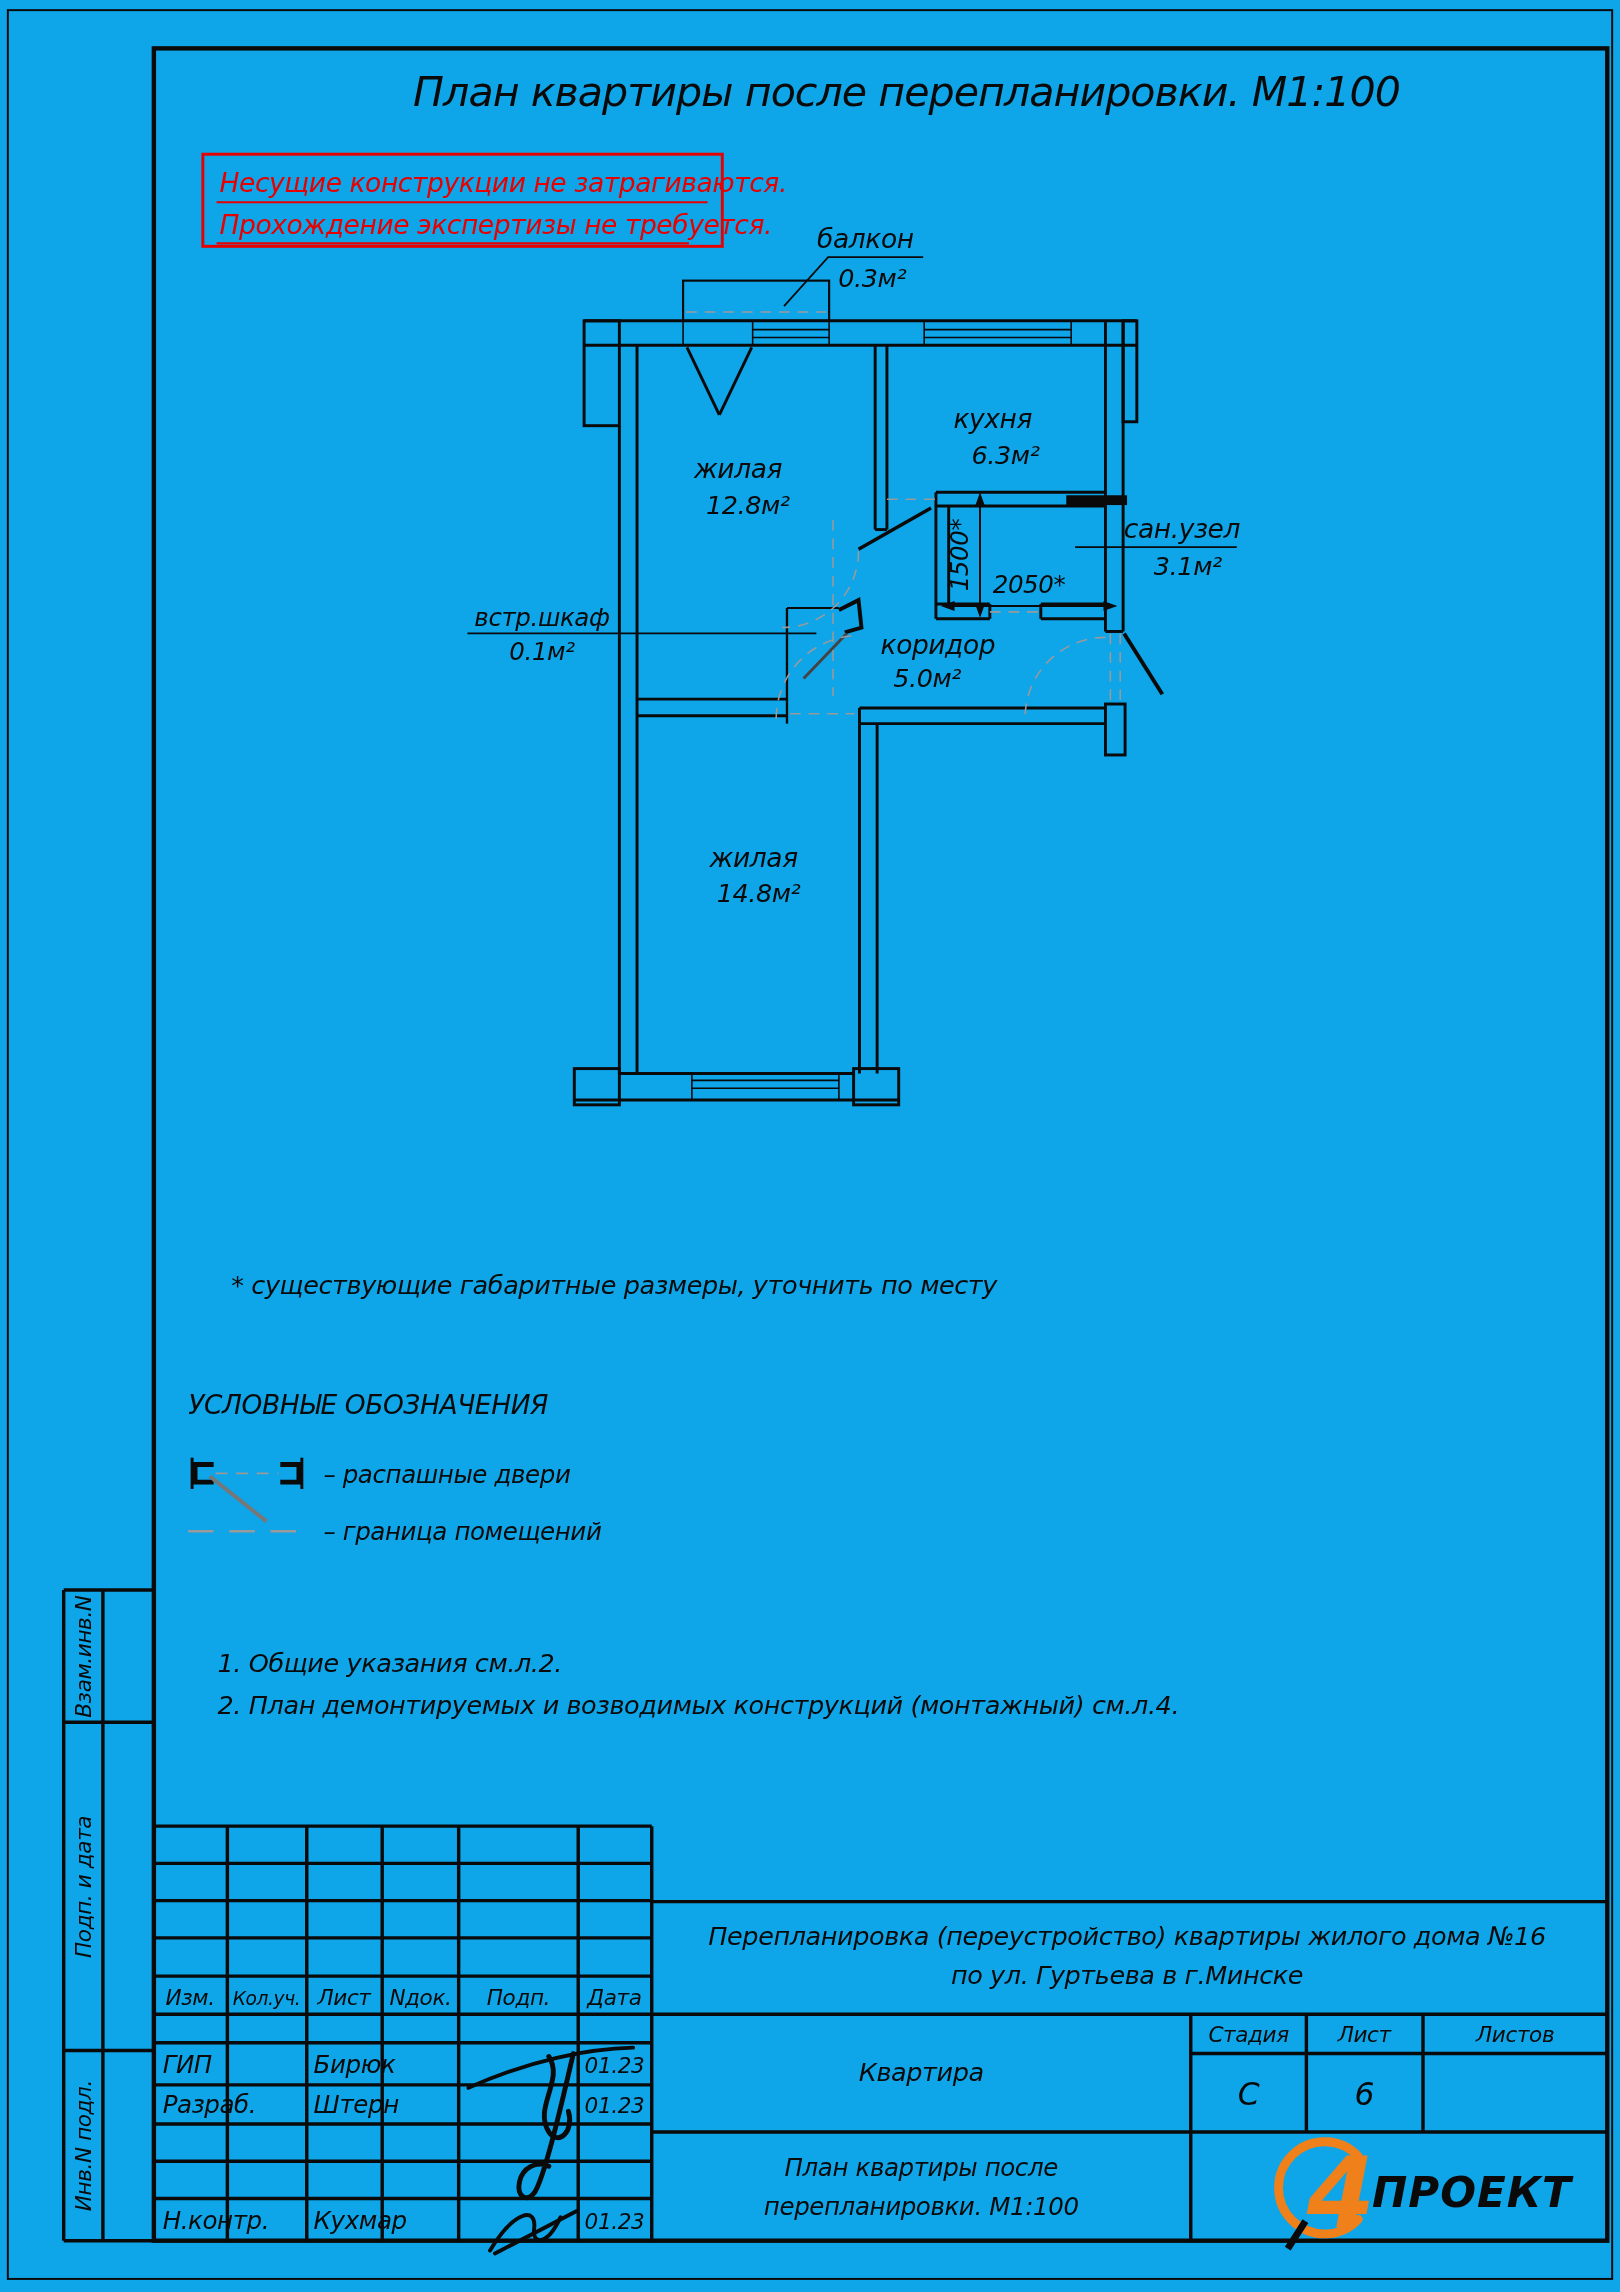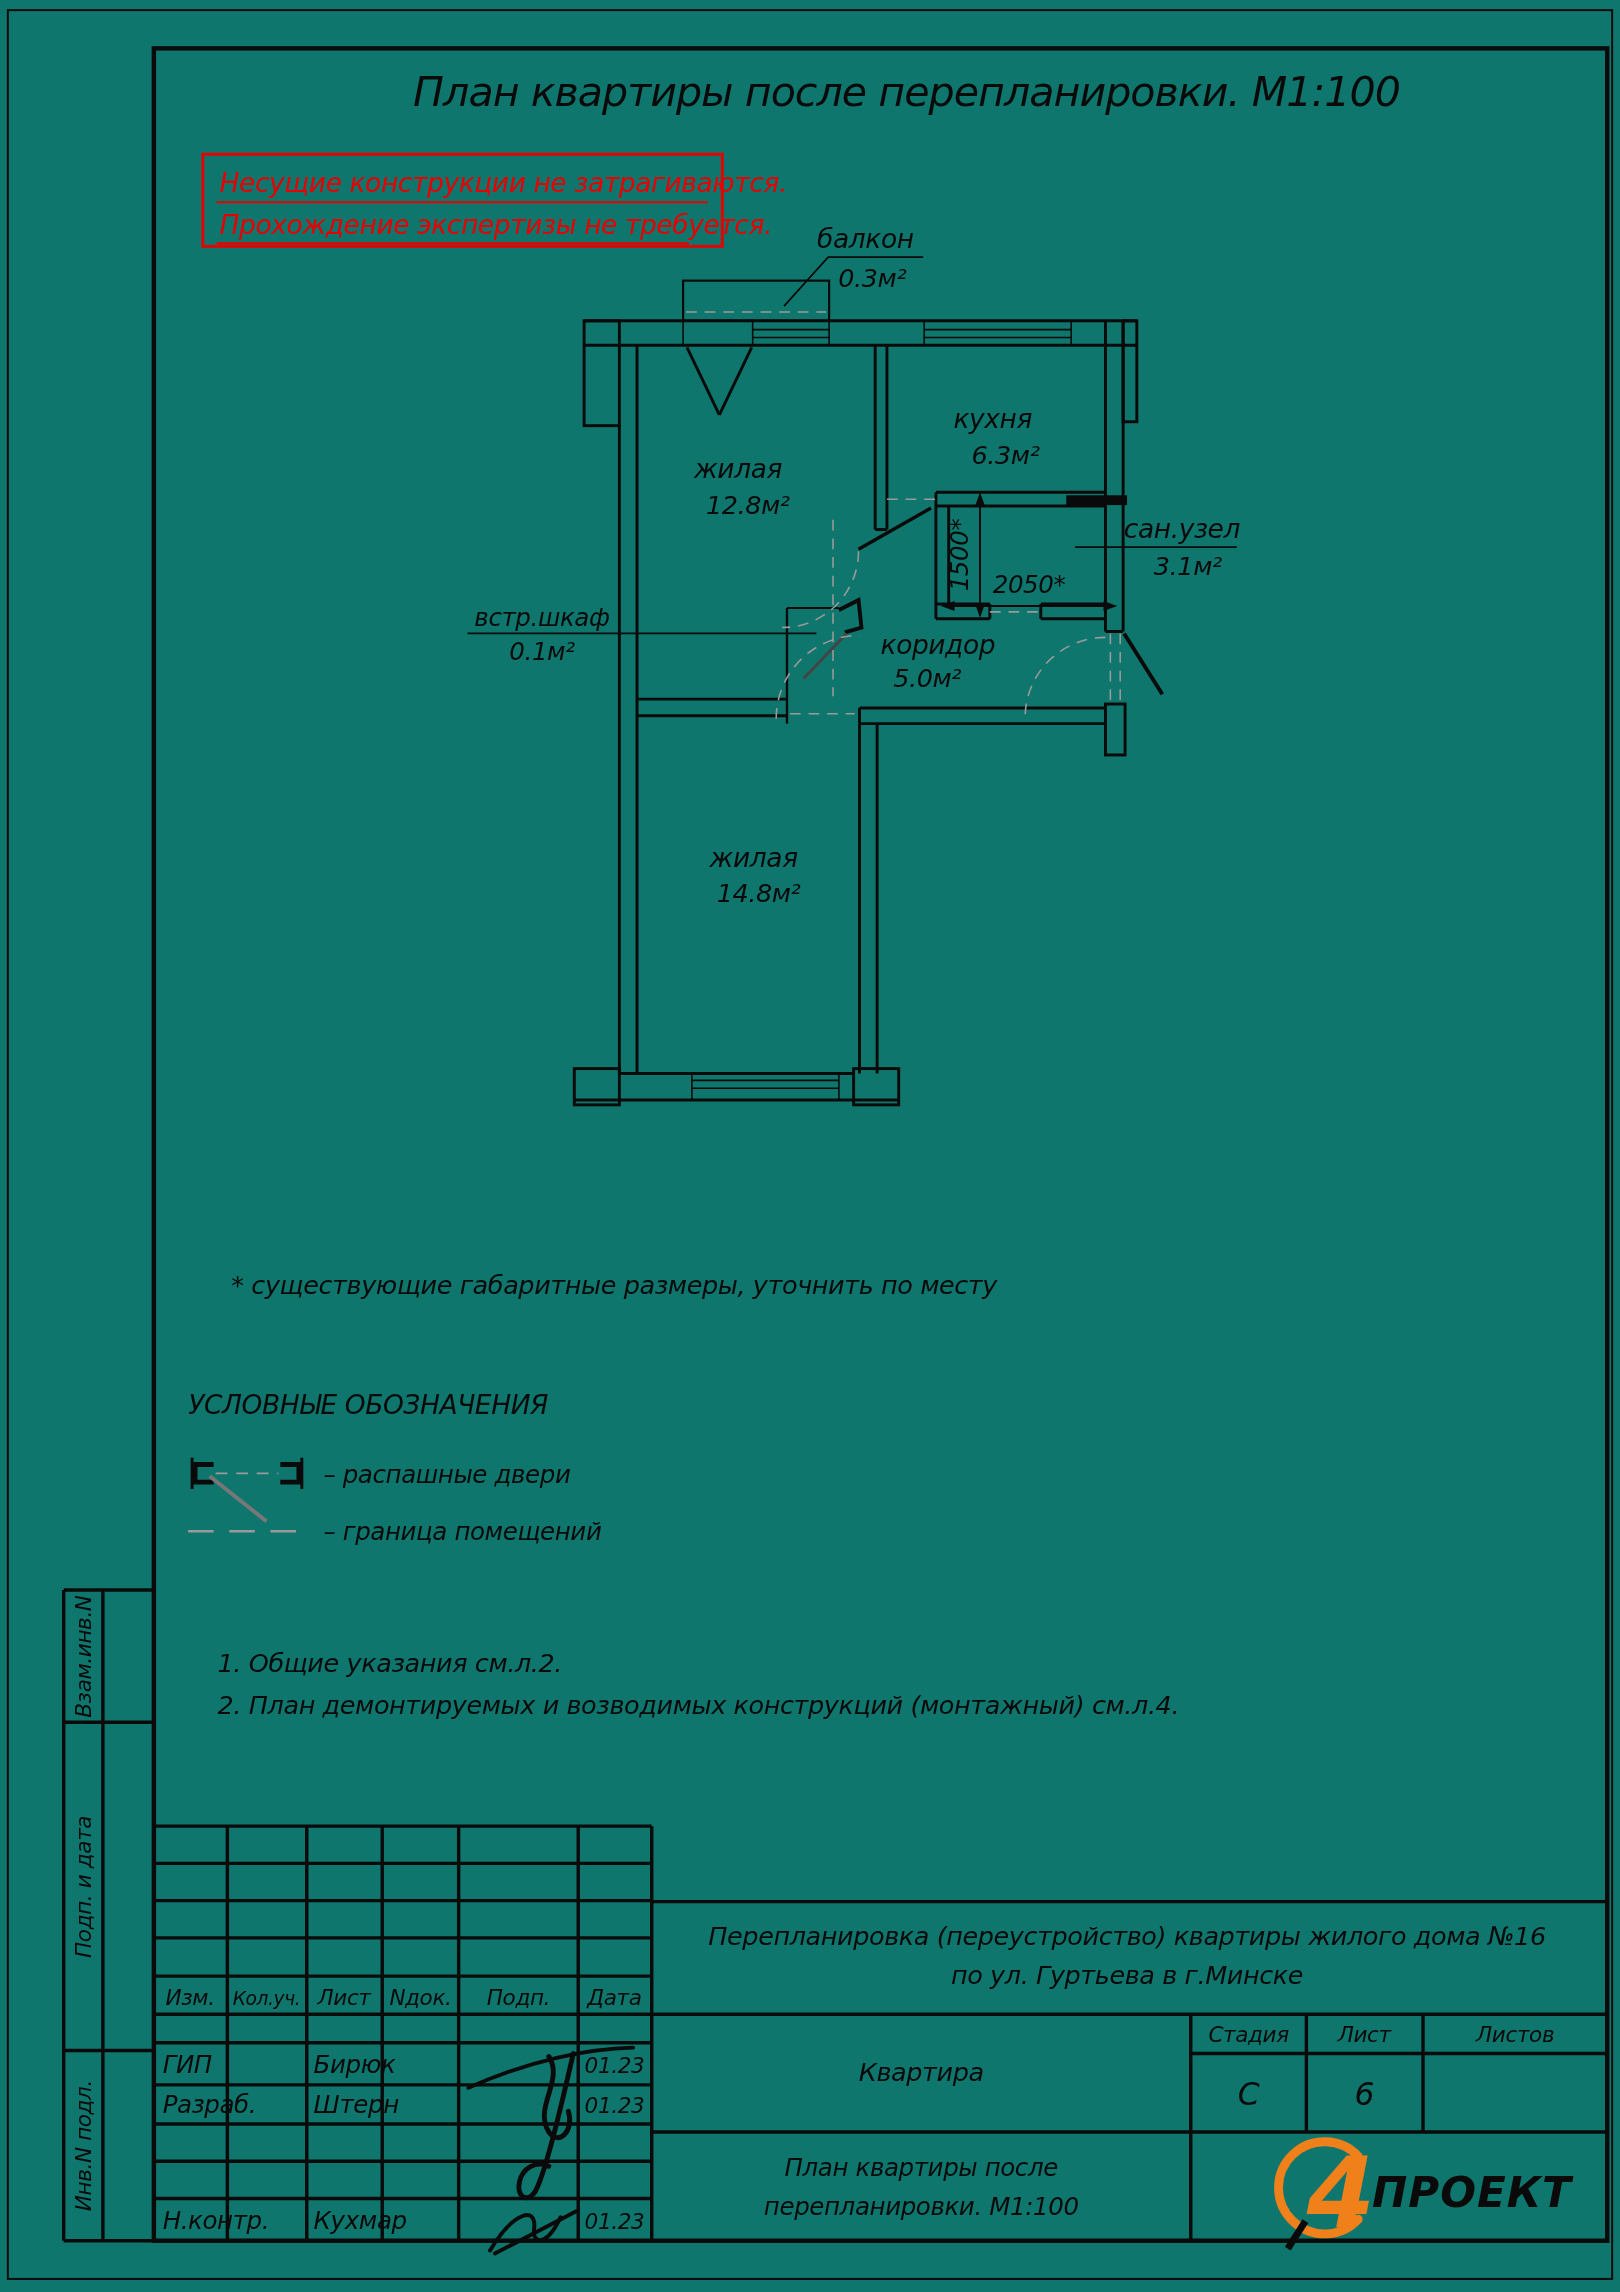--- a/index.html
+++ b/index.html
@@ -1,17 +1,17 @@
 <!DOCTYPE html>
 <html><head>
 <meta charset="utf-8">
 <style>
   html,body { margin:0; padding:0; background:#888; }
   #sheet {
-    position:relative; width:1620px; height:2293px; background:#0f766e;
+    position:relative; width:1620px; height:2293px; background:#0ea5e9;
     font-family:"DejaVu Sans", sans-serif; overflow:hidden;
   }
   svg text { font-family:"DejaVu Sans", sans-serif; font-style:italic; fill:#0a0a0a; letter-spacing:-0.4px; }
   .tt   { font-size:42px; letter-spacing:-1px; }
   .warn { font-size:27px; fill:#e60000; }
   .room { font-size:27px; }
   .area { font-size:26px; }
   .dim  { font-size:25px; }
   .note { font-size:26px; }
   .leg  { font-size:25px; }

